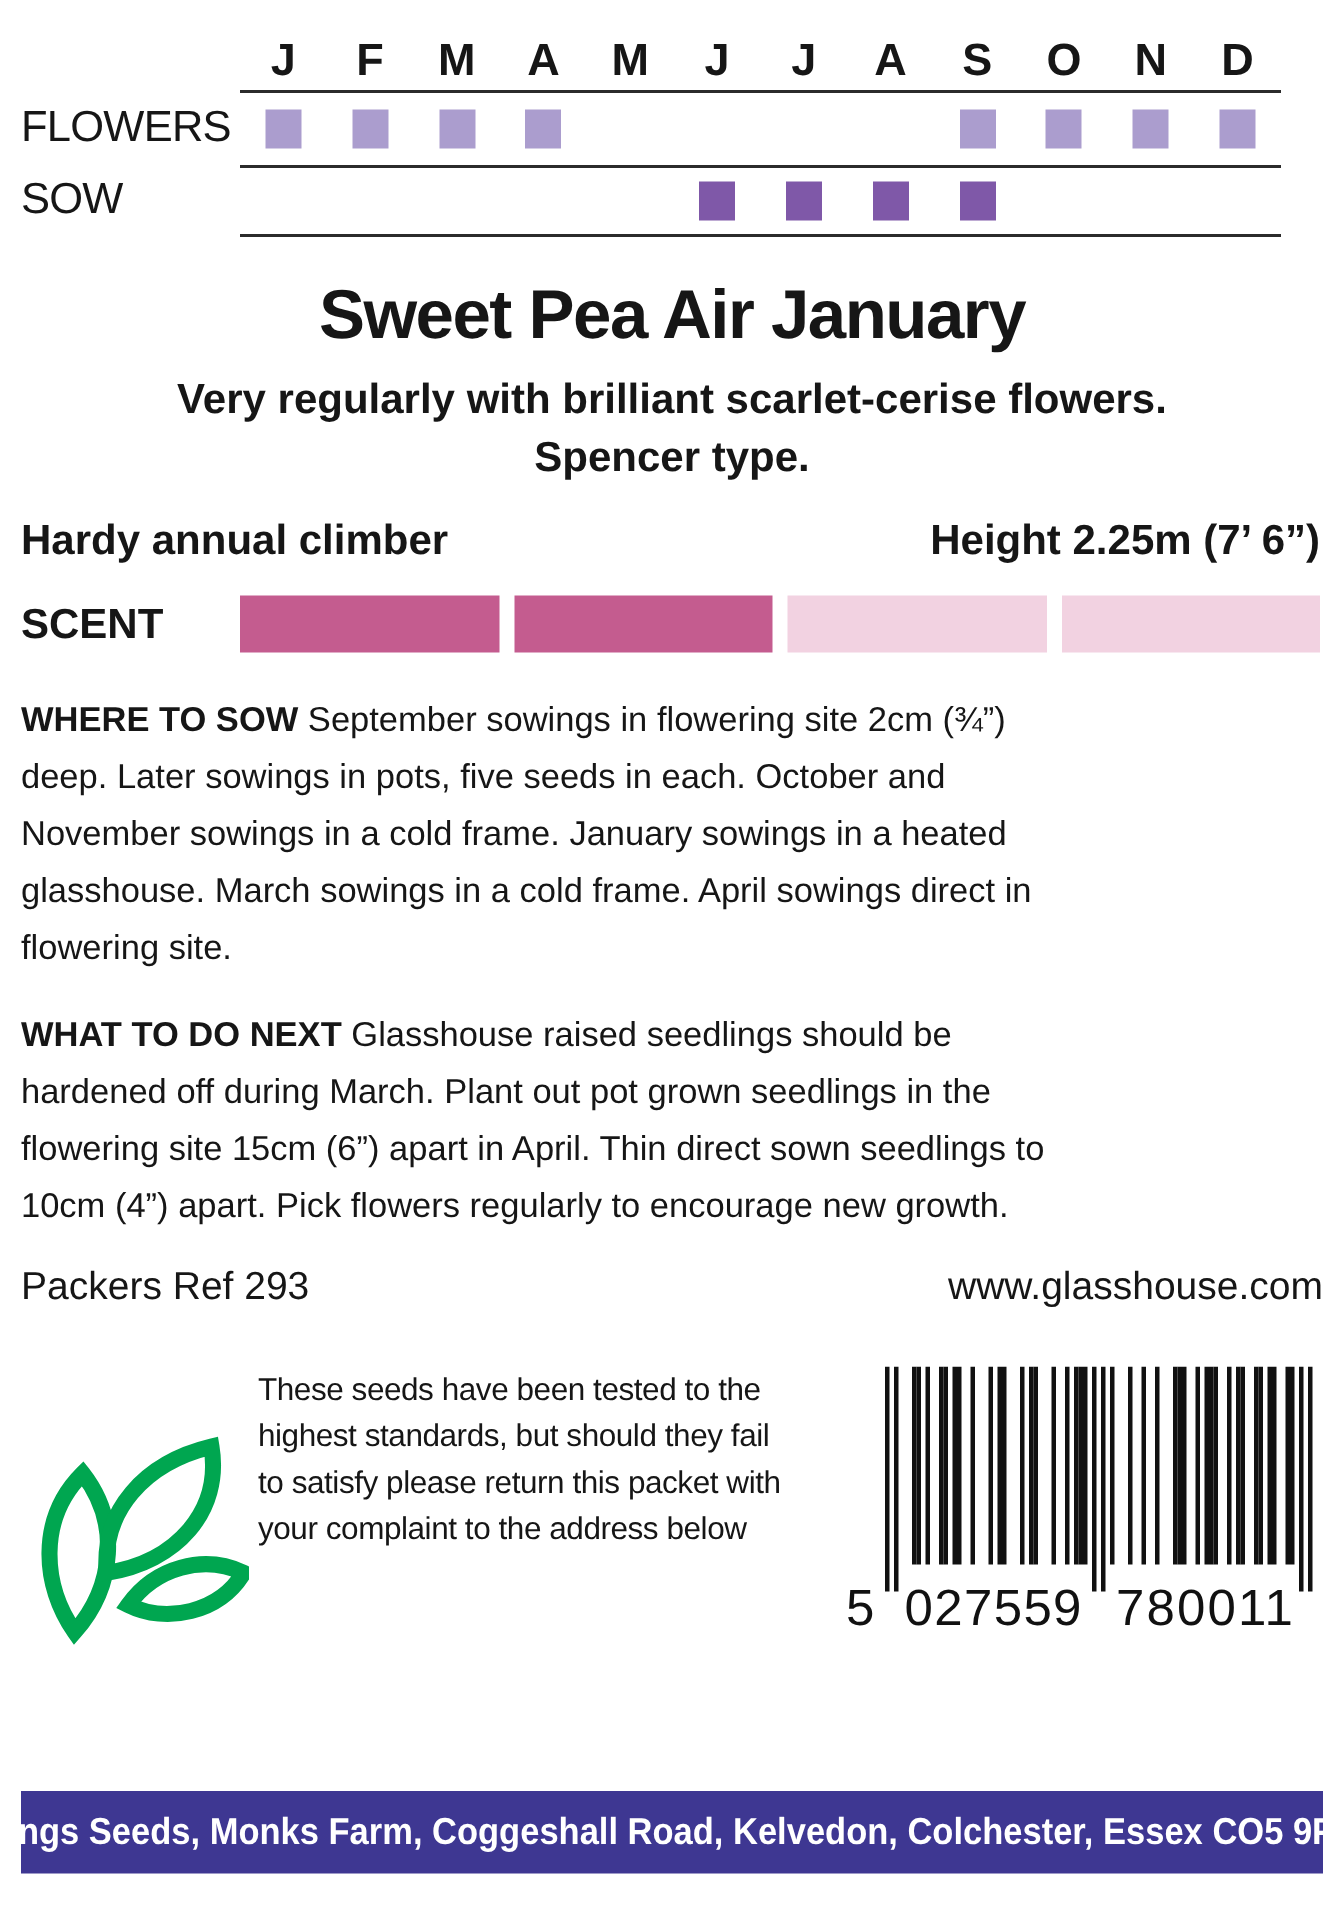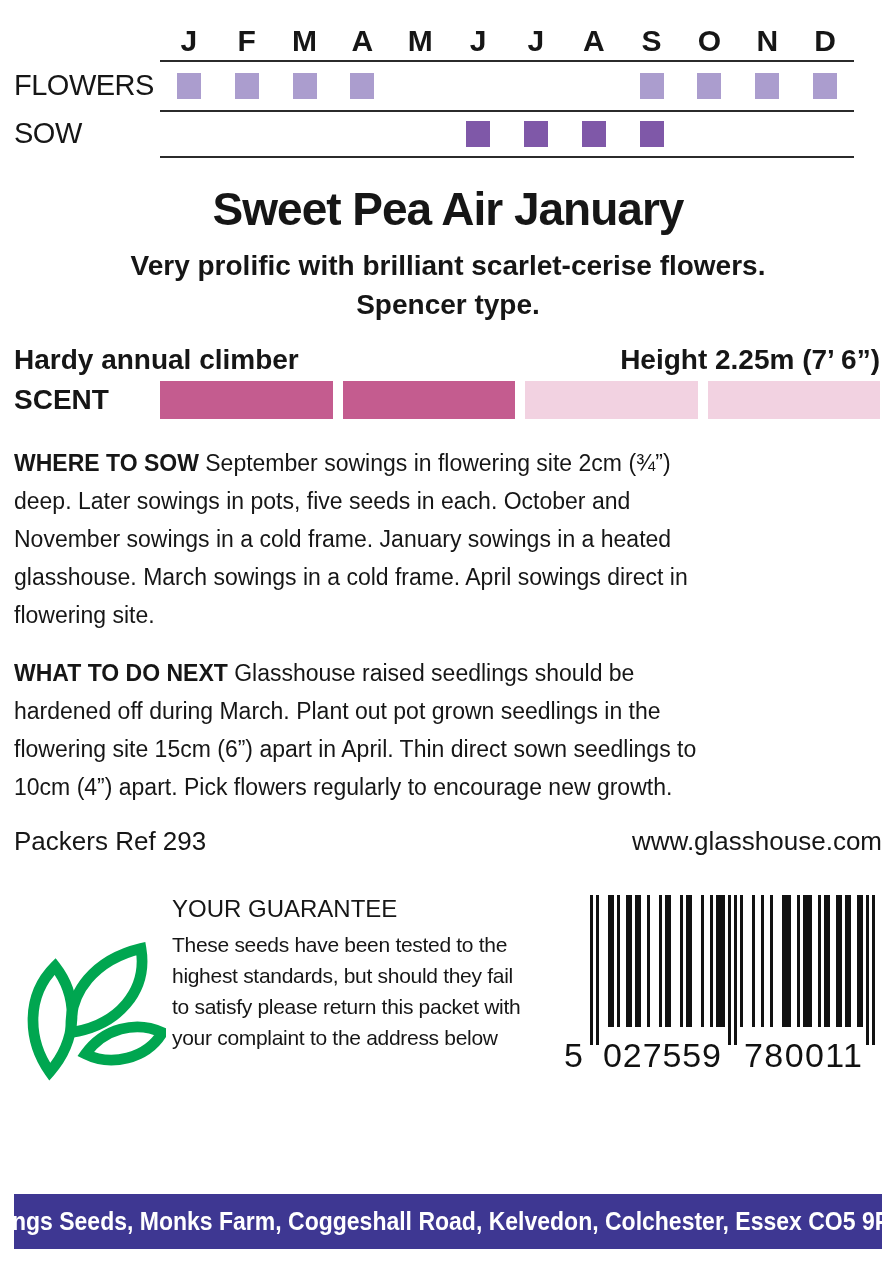--- a/index.html
+++ b/index.html
@@ -31,21 +31,21 @@
   .marker.sow{background:var(--sow);}
   .marker.flowers{background:var(--flowers);}
 
   
   .title{ text-align:center;margin-top:24px;font-size:46px;letter-spacing:-1px;}
   .title .bold{font-weight:700;}
   .subtitle{text-align:center;margin-top:10px;font-weight:700;font-size:28px;line-height:39px;white-space:pre-line;}
 
   .info-row{display:flex;justify-content:space-between;align-items:baseline;margin-top:20px;font-weight:700;font-size:28px;padding-right:2px;}
 
-  .scent-row{display:flex;align-items:center;height:48px;}
+  .scent-row{display:flex;align-items:center;margin-top:16px;height:48px;}
   .scent-label{width:146px;flex:0 0 146px;font-weight:700;font-size:28px;}
   .scent-bar{flex:1;display:flex;gap:10px;height:38px;margin-right:2px;}
   .scent-seg{flex:1;height:100%;}
   .scent-seg.high{background:var(--scent-hi);}
   .scent-seg.low{background:var(--scent-lo);}
 
   
   .paras{margin-top:20px;}
   .para{font-size:23px;line-height:38px;white-space:pre-line;margin-bottom:20px;}
   .para .lead{font-weight:700;}
@@ -165,21 +165,21 @@
             <div class="marker flowers"></div>
           </div>
           <div class="cal-cell"></div>
           <div class="cal-cell"></div>
           <div class="cal-cell"></div>
         </div>
     </div>
   </div>
 
   <h1 class="title"><span class="bold">Sweet Pea</span> <span>Air January</span></h1>
-  <div class="subtitle">Very prolific with brilliant scarlet-cerise flowers.
+  <div class="subtitle">Very regularly with brilliant scarlet-cerise flowers.
 Spencer type.</div>
 
   <div class="info-row">
     <span>Hardy annual climber</span>
     <span>Height 2.25m (7’ 6”)</span>
   </div>
 
   <div class="scent-row">
     <span class="scent-label">SCENT</span>
     <div class="scent-bar" id="scent-bar">
@@ -211,21 +211,20 @@
     <div class="leaf-logo">
       <svg width="152" height="160" viewBox="0 0 170 178" aria-hidden="true">
         <g fill="none" stroke="#00a650" stroke-width="12">
           <path d="M40,166 C16,132 12,82 46,48 C74,84 70,132 40,166 Z"></path>
           <path d="M64,122 C60,76 92,40 142,28 C150,76 116,114 64,122 Z"></path>
           <path d="M80,146 C100,118 136,108 166,122 C148,152 108,160 80,146 Z"></path>
         </g>
       </svg>
     </div>
     <div class="guarantee">
-      <div class="guarantee-heading">YOUR GUARANTEE</div>
       <div class="guarantee-body">These seeds have been tested to the
 highest standards, but should they fail
 to satisfy please return this packet with
 your complaint to the address below</div>
     </div>
     <div class="barcode-wrap" id="barcode"><svg width="315" height="178">
           <rect x="26" y="0" width="3" height="150" fill="#111"></rect>
           <rect x="32" y="0" width="3" height="150" fill="#111"></rect>
           <rect x="44" y="0" width="3" height="132" fill="#111"></rect>
           <rect x="47" y="0" width="3" height="132" fill="#111"></rect>

